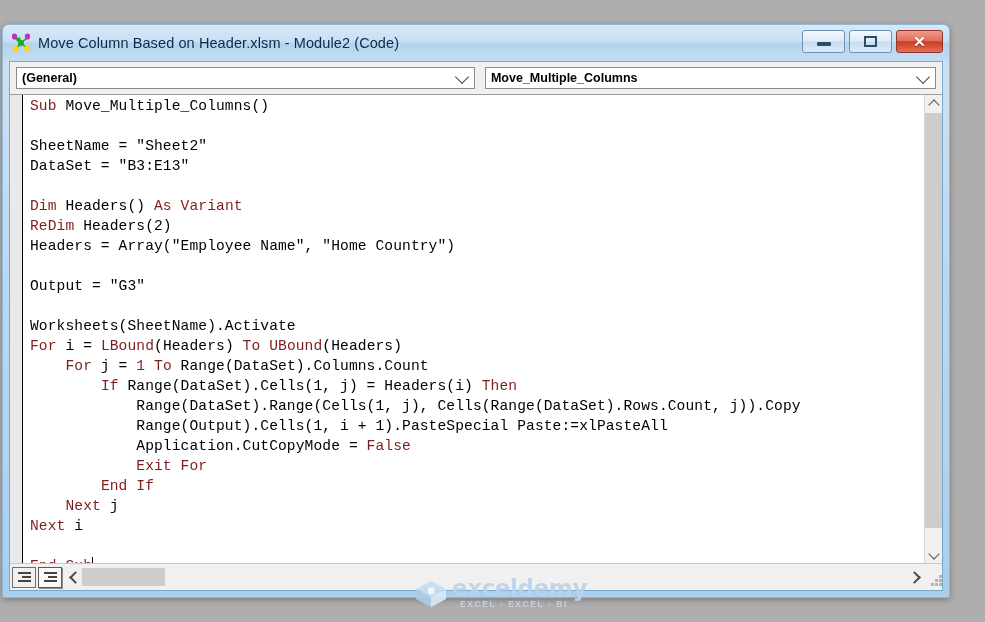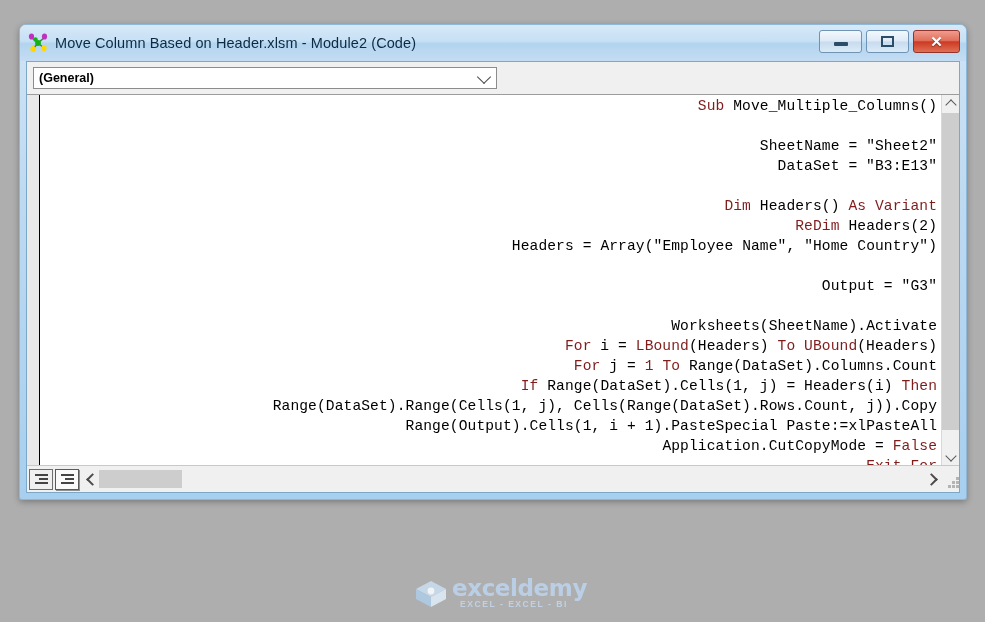--- a/index.html
+++ b/index.html
@@ -11,31 +11,30 @@
     height: 622px;
     background: #aeaeae;
     font-family: "Liberation Sans", sans-serif;
     overflow: hidden;
     position: relative;
   }
 
   
   #vbe-window {
     position: absolute;
-    left: 19px;
+    left: 2px;
     top: 24px;
     width: 948px;
-    height: 476px;
+    height: 574px;
     background: linear-gradient(to bottom, #cfe4f5 0%, #bcd9f1 40%, #a8cfee 100%);
     border: 1px solid #8fb8d8;
     border-radius: 7px 7px 3px 3px;
     box-sizing: border-box;
     box-shadow: 0 2px 6px rgba(0,0,0,0.30);
     padding: 0;
-    text-align: right;
   }
 
   
   #titlebar {
     position: relative;
     height: 36px;
     display: flex;
     align-items: center;
     padding-left: 7px;
     border-radius: 6px 6px 0 0;
@@ -394,20 +393,24 @@
         <span class="glyph-close">✕</span>
       </div>
     </div>
   </div>
 
   <div id="client">
 
     <div id="dropdown-row">
       <div class="combo" id="combo-general">
         <span class="combo-text">(General)</span>
+        <span class="combo-arrow"></span>
+      </div>
+      <div class="combo" id="combo-proc">
+        <span class="combo-text">Move_Multiple_Columns</span>
         <span class="combo-arrow"></span>
       </div>
     </div>
 
     <div id="code-pane">
       <div id="margin-indicator"></div>
       <div id="code-text"><div><span class="kw">Sub</span><span> Move_Multiple_Columns()</span></div><div>&nbsp;</div><div><span>SheetName = "Sheet2"</span></div><div><span>DataSet = "B3:E13"</span></div><div>&nbsp;</div><div><span class="kw">Dim</span><span> Headers() </span><span class="kw">As Variant</span></div><div><span class="kw">ReDim</span><span> Headers(2)</span></div><div><span>Headers = Array("Employee Name", "Home Country")</span></div><div>&nbsp;</div><div><span>Output = "G3"</span></div><div>&nbsp;</div><div><span>Worksheets(SheetName).Activate</span></div><div><span class="kw">For</span><span> i = </span><span class="kw">LBound</span><span>(Headers) </span><span class="kw">To</span><span> </span><span class="kw">UBound</span><span>(Headers)</span></div><div><span>    </span><span class="kw">For</span><span> j = </span><span class="kw">1</span><span> </span><span class="kw">To</span><span> Range(DataSet).Columns.Count</span></div><div><span>        </span><span class="kw">If</span><span> Range(DataSet).Cells(1, j) = Headers(i) </span><span class="kw">Then</span></div><div><span>            Range(DataSet).Range(Cells(1, j), Cells(Range(DataSet).Rows.Count, j)).Copy</span></div><div><span>            Range(Output).Cells(1, i + 1).PasteSpecial Paste:=xlPasteAll</span></div><div><span>            Application.CutCopyMode = </span><span class="kw">False</span></div><div><span>            </span><span class="kw">Exit For</span></div><div><span>        </span><span class="kw">End If</span></div><div><span>    </span><span class="kw">Next</span><span> j</span></div><div><span class="kw">Next</span><span> i</span></div><div>&nbsp;</div><div><span class="kw">End Sub</span><span class="cursor"></span></div></div>
 
       <div id="vscroll">
         <div class="vs-btn" id="vs-up">

